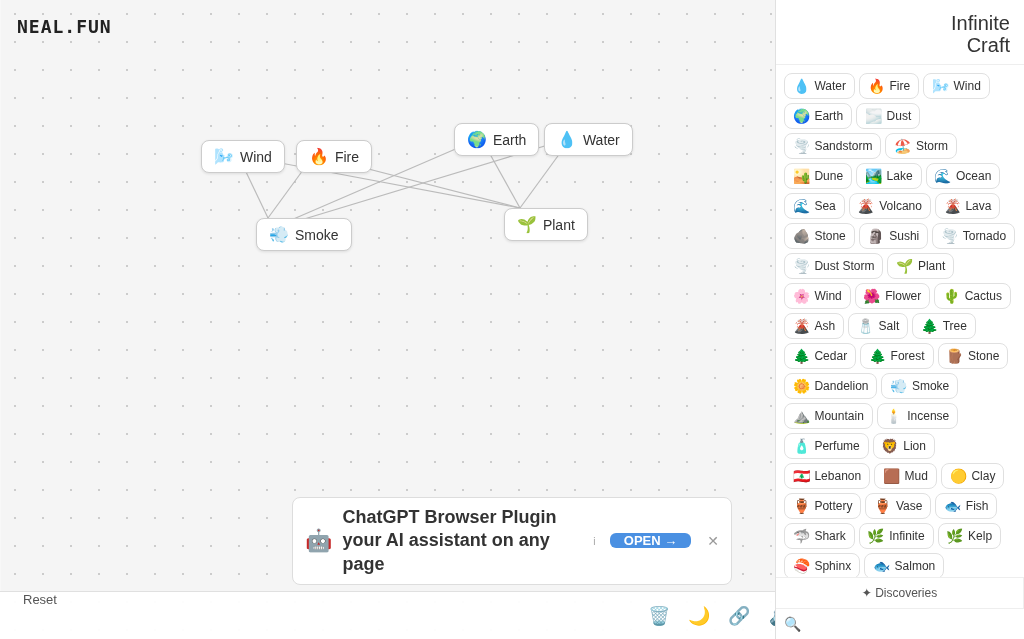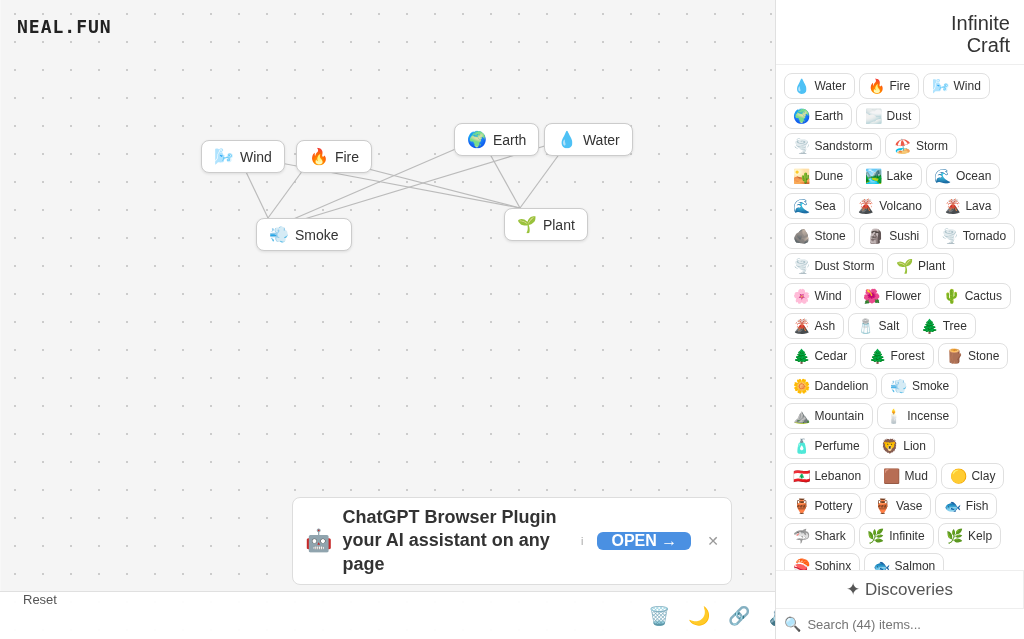--- a/index.html
+++ b/index.html
@@ -109,21 +109,21 @@
       font-size: 12px;
       line-height: 1.3;
     }
     #ad-banner .ad-text strong { display: block; font-size: 18px; }
     #ad-open-btn {
       background: #4a90e2;
       color: white;
       border: none;
       border-radius: 6px;
       padding: 0 14px;
-      font-size: 16px;
+      font-size: 13px;
       cursor: pointer;
       font-weight: 600;
       white-space: nowrap;
     }
     #ad-close {
       font-size: 14px;
       color: #999;
       cursor: pointer;
       margin-left: 6px;
     }
@@ -208,21 +208,21 @@
     #sidebar-footer {
       border-top: 1px solid #eee;
     }
     #sidebar-tabs {
       display: flex;
       border-bottom: 1px solid #eee;
     }
     .sidebar-tab {
       flex: 1;
       padding: 8px 4px;
-      font-size: 17px;
+      font-size: 12px;
       color: #555;
       text-align: center;
       cursor: pointer;
       display: flex;
       align-items: center;
       justify-content: center;
       gap: 4px;
     }
     .sidebar-tab:first-child { border-right: 1px solid #eee; }
     #search-container {
@@ -491,16 +491,15 @@
         <span>Salmon</span>
       </div>
     </div>
 
   <div id="sidebar-footer">
     <div id="sidebar-tabs">
       <div class="sidebar-tab">✦ Discoveries</div>
     </div>
     <div id="search-container">
       <span id="search-icon-label">🔍</span>
-      <input id="search-input" type="text" placeholder="Search (44) items..." style="">
     </div>
   </div>
 </div>
 
 </body></html>

